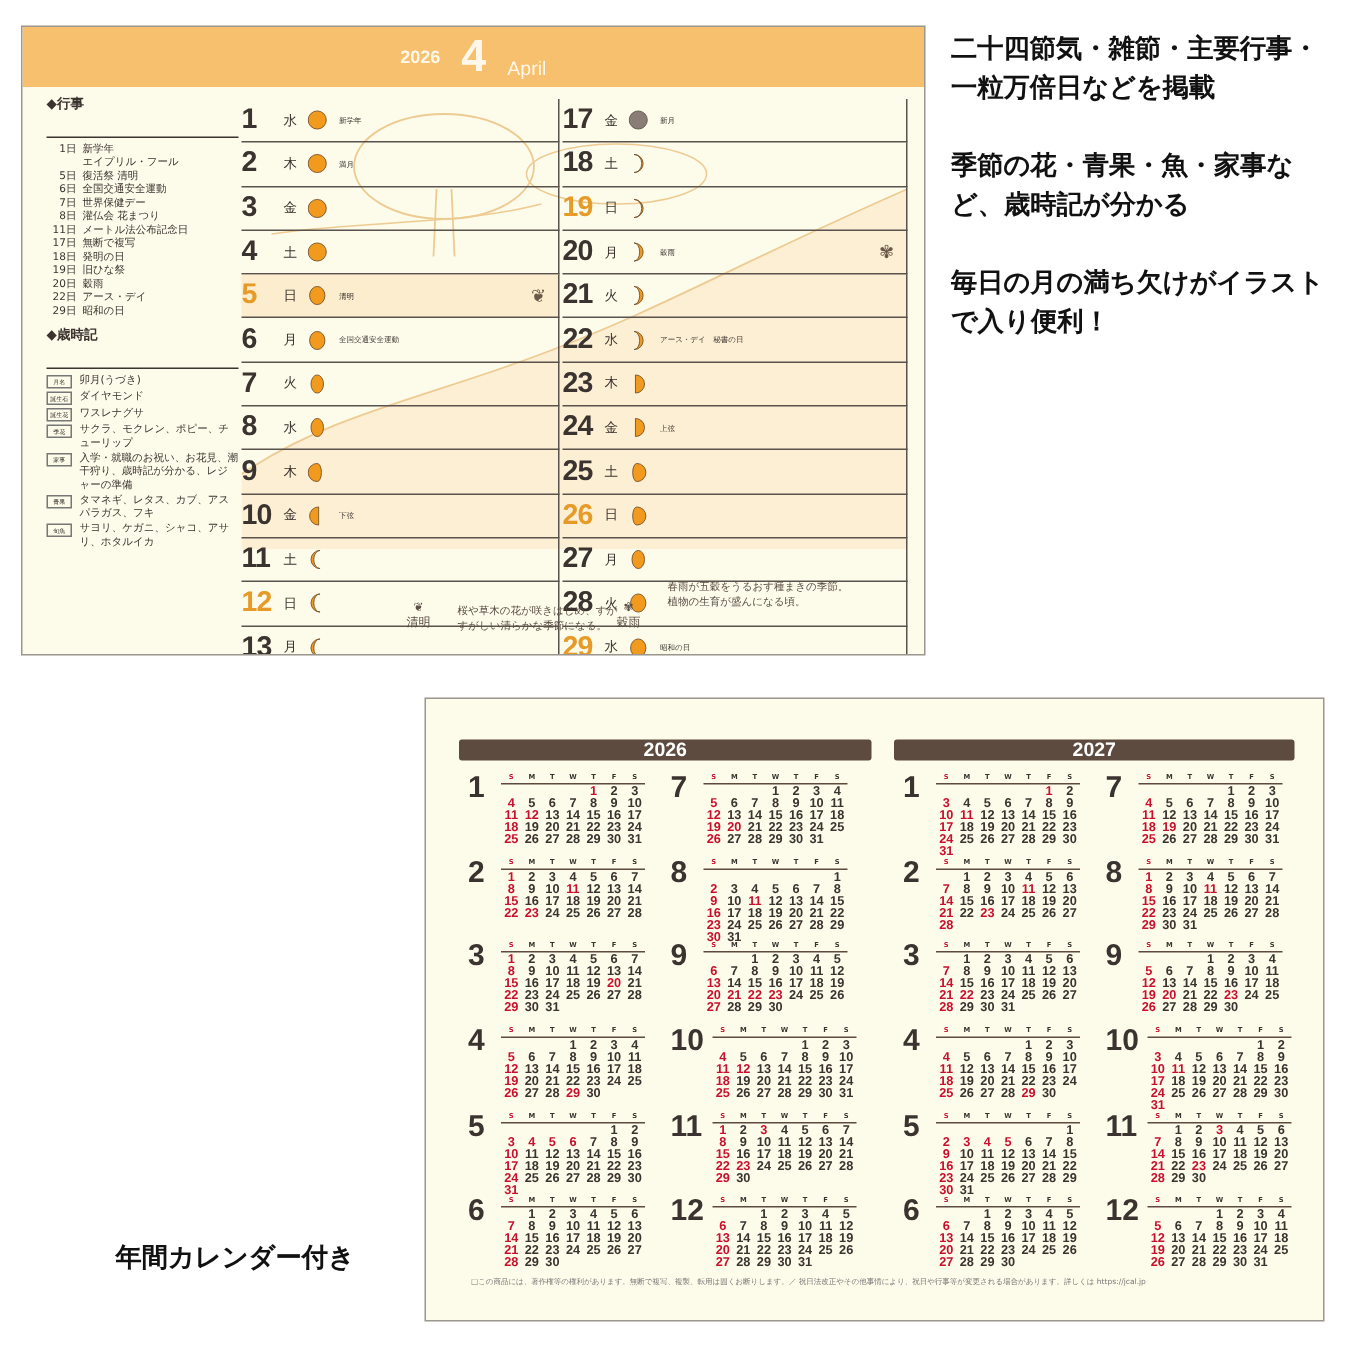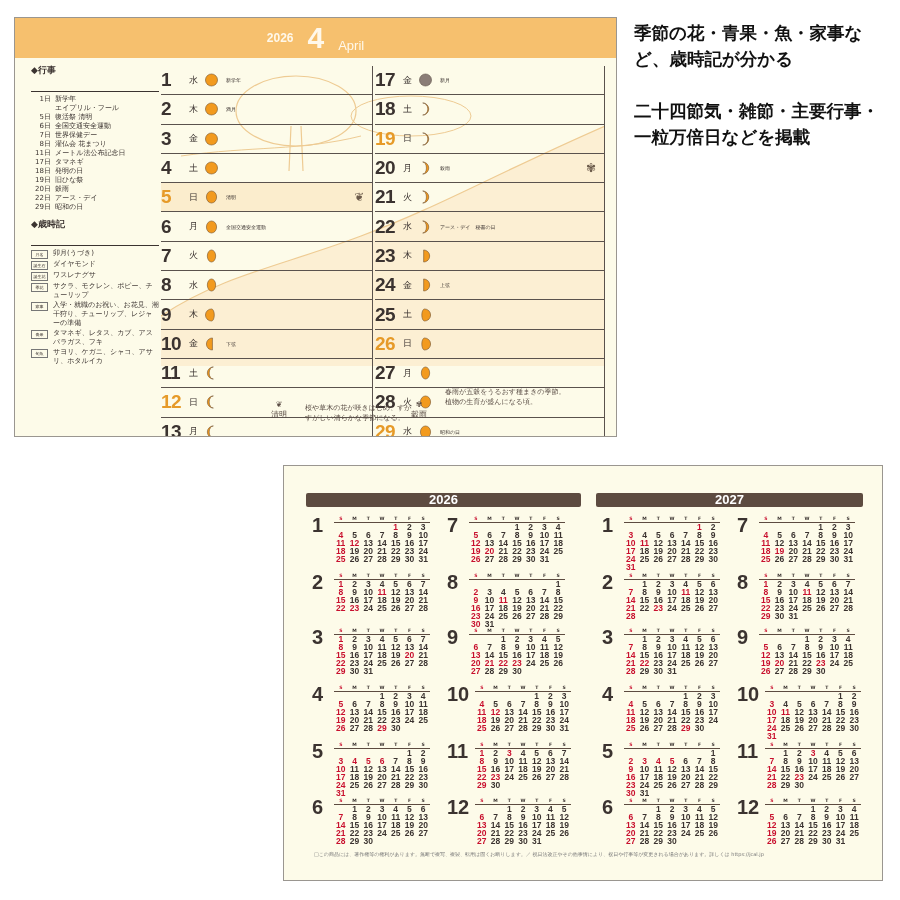--- a/index.html
+++ b/index.html
@@ -88,21 +88,21 @@
         <div class="ev">
           <span class="d">8日</span>
           <span class="t">灌仏会 花まつり</span>
         </div>
         <div class="ev">
           <span class="d">11日</span>
           <span class="t">メートル法公布記念日</span>
         </div>
         <div class="ev">
           <span class="d">17日</span>
-          <span class="t">タマネギ</span>
+          <span class="t">無断で複写</span>
         </div>
         <div class="ev">
           <span class="d">18日</span>
           <span class="t">発明の日</span>
         </div>
         <div class="ev">
           <span class="d">19日</span>
           <span class="t">旧ひな祭</span>
         </div>
         <div class="ev">
@@ -131,21 +131,21 @@
         <div class="kiji">
           <span class="tag">誕生花</span>
           <span class="t">ワスレナグサ</span>
         </div>
         <div class="kiji">
           <span class="tag">季花</span>
           <span class="t">サクラ、モクレン、ポピー、チューリップ</span>
         </div>
         <div class="kiji">
           <span class="tag">家事</span>
-          <span class="t">入学・就職のお祝い、お花見、潮干狩り、チューリップ、レジャーの準備</span>
+          <span class="t">入学・就職のお祝い、お花見、潮干狩り、歳時記が分かる、レジャーの準備</span>
         </div>
         <div class="kiji">
           <span class="tag">青果</span>
           <span class="t">タマネギ、レタス、カブ、アスパラガス、フキ</span>
         </div>
         <div class="kiji">
           <span class="tag">旬魚</span>
           <span class="t">サヨリ、ケガニ、シャコ、アサリ、ホタルイカ</span>
         </div>
       </div>
@@ -387,24 +387,26 @@
     <div>✾</div>
     <div>穀雨</div>
   </div>
   <div class="footer-note" style="left:430px;top:369px">
     <div>春雨が五穀をうるおす種まきの季節。</div>
     <div>植物の生育が盛んになる頃。</div>
   </div>
 </div>
 
 <div class="promo">
+  <p>二十四節気・雑節・主要行事・一粒万倍日などを掲載</p>
   <p>季節の花・青果・魚・家事など、歳時記が分かる</p>
-  <p>二十四節気・雑節・主要行事・一粒万倍日などを掲載</p>
+  <p>毎日の月の満ち欠けがイラストで入り便利！</p>
 </div>
 <div class="promo2">
+  <div class="l2">年間カレンダー付き</div>
 </div>
 
 <div class="ysheet" id="ysheet">
   <div class="ybar" style="left:22px;width:275px">2026</div>
   <div class="ybar" style="left:312px;width:267px">2027</div>
   <div class="ynote">□この商品には、著作権等の権利があります。無断で複写、複製、転用は固くお断りします。／ 祝日法改正やその他事情により、祝日や行事等が変更される場合があります。詳しくは https://jcal.jp</div>
 <div class="mcal" style="left: 28px; top: 50px;">
       <div class="mn">1</div>
       <div class="grid">
         <div class="hdr">

